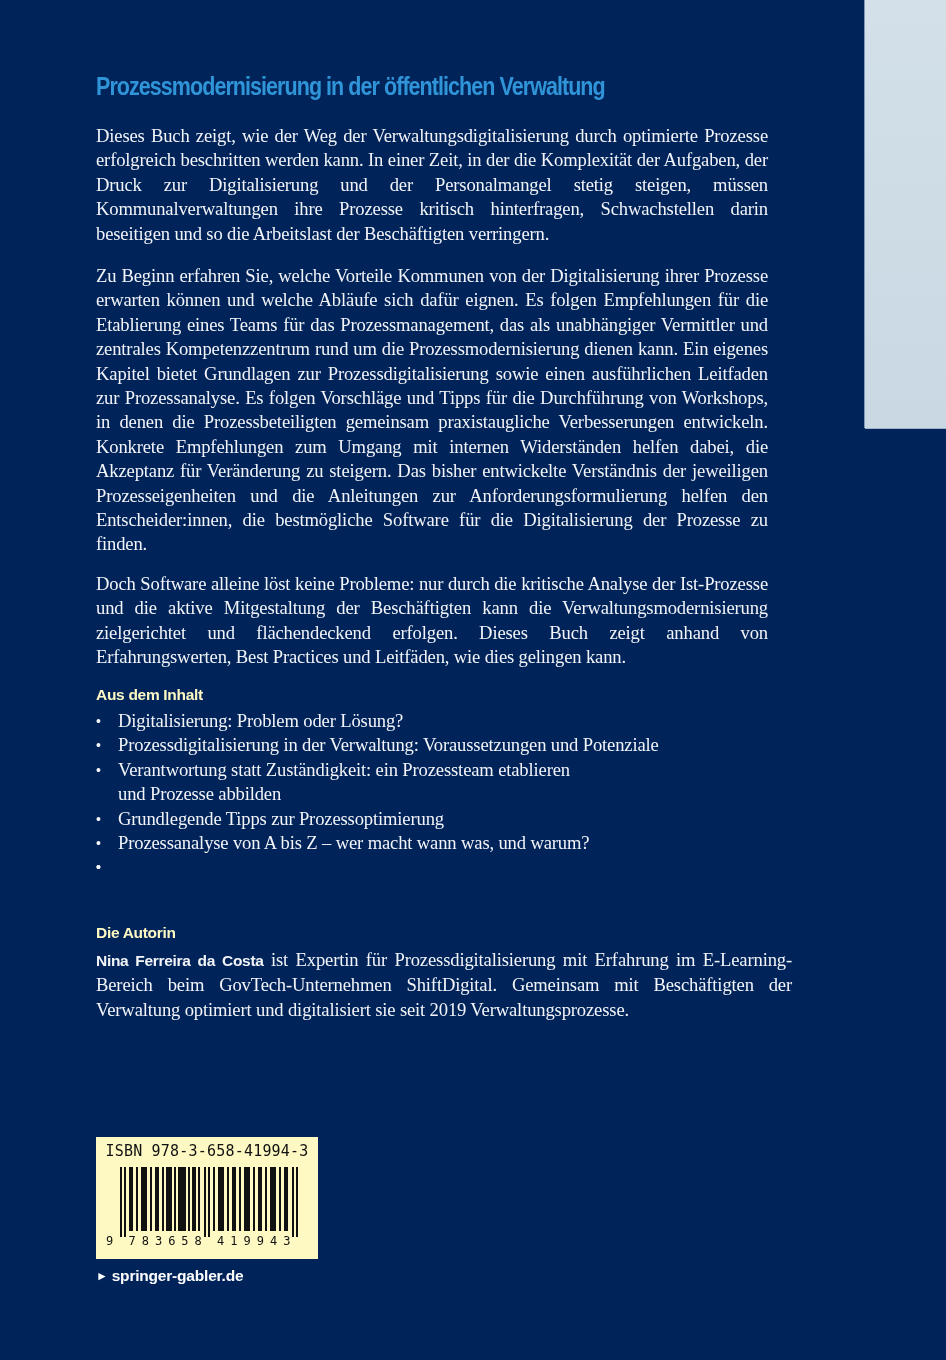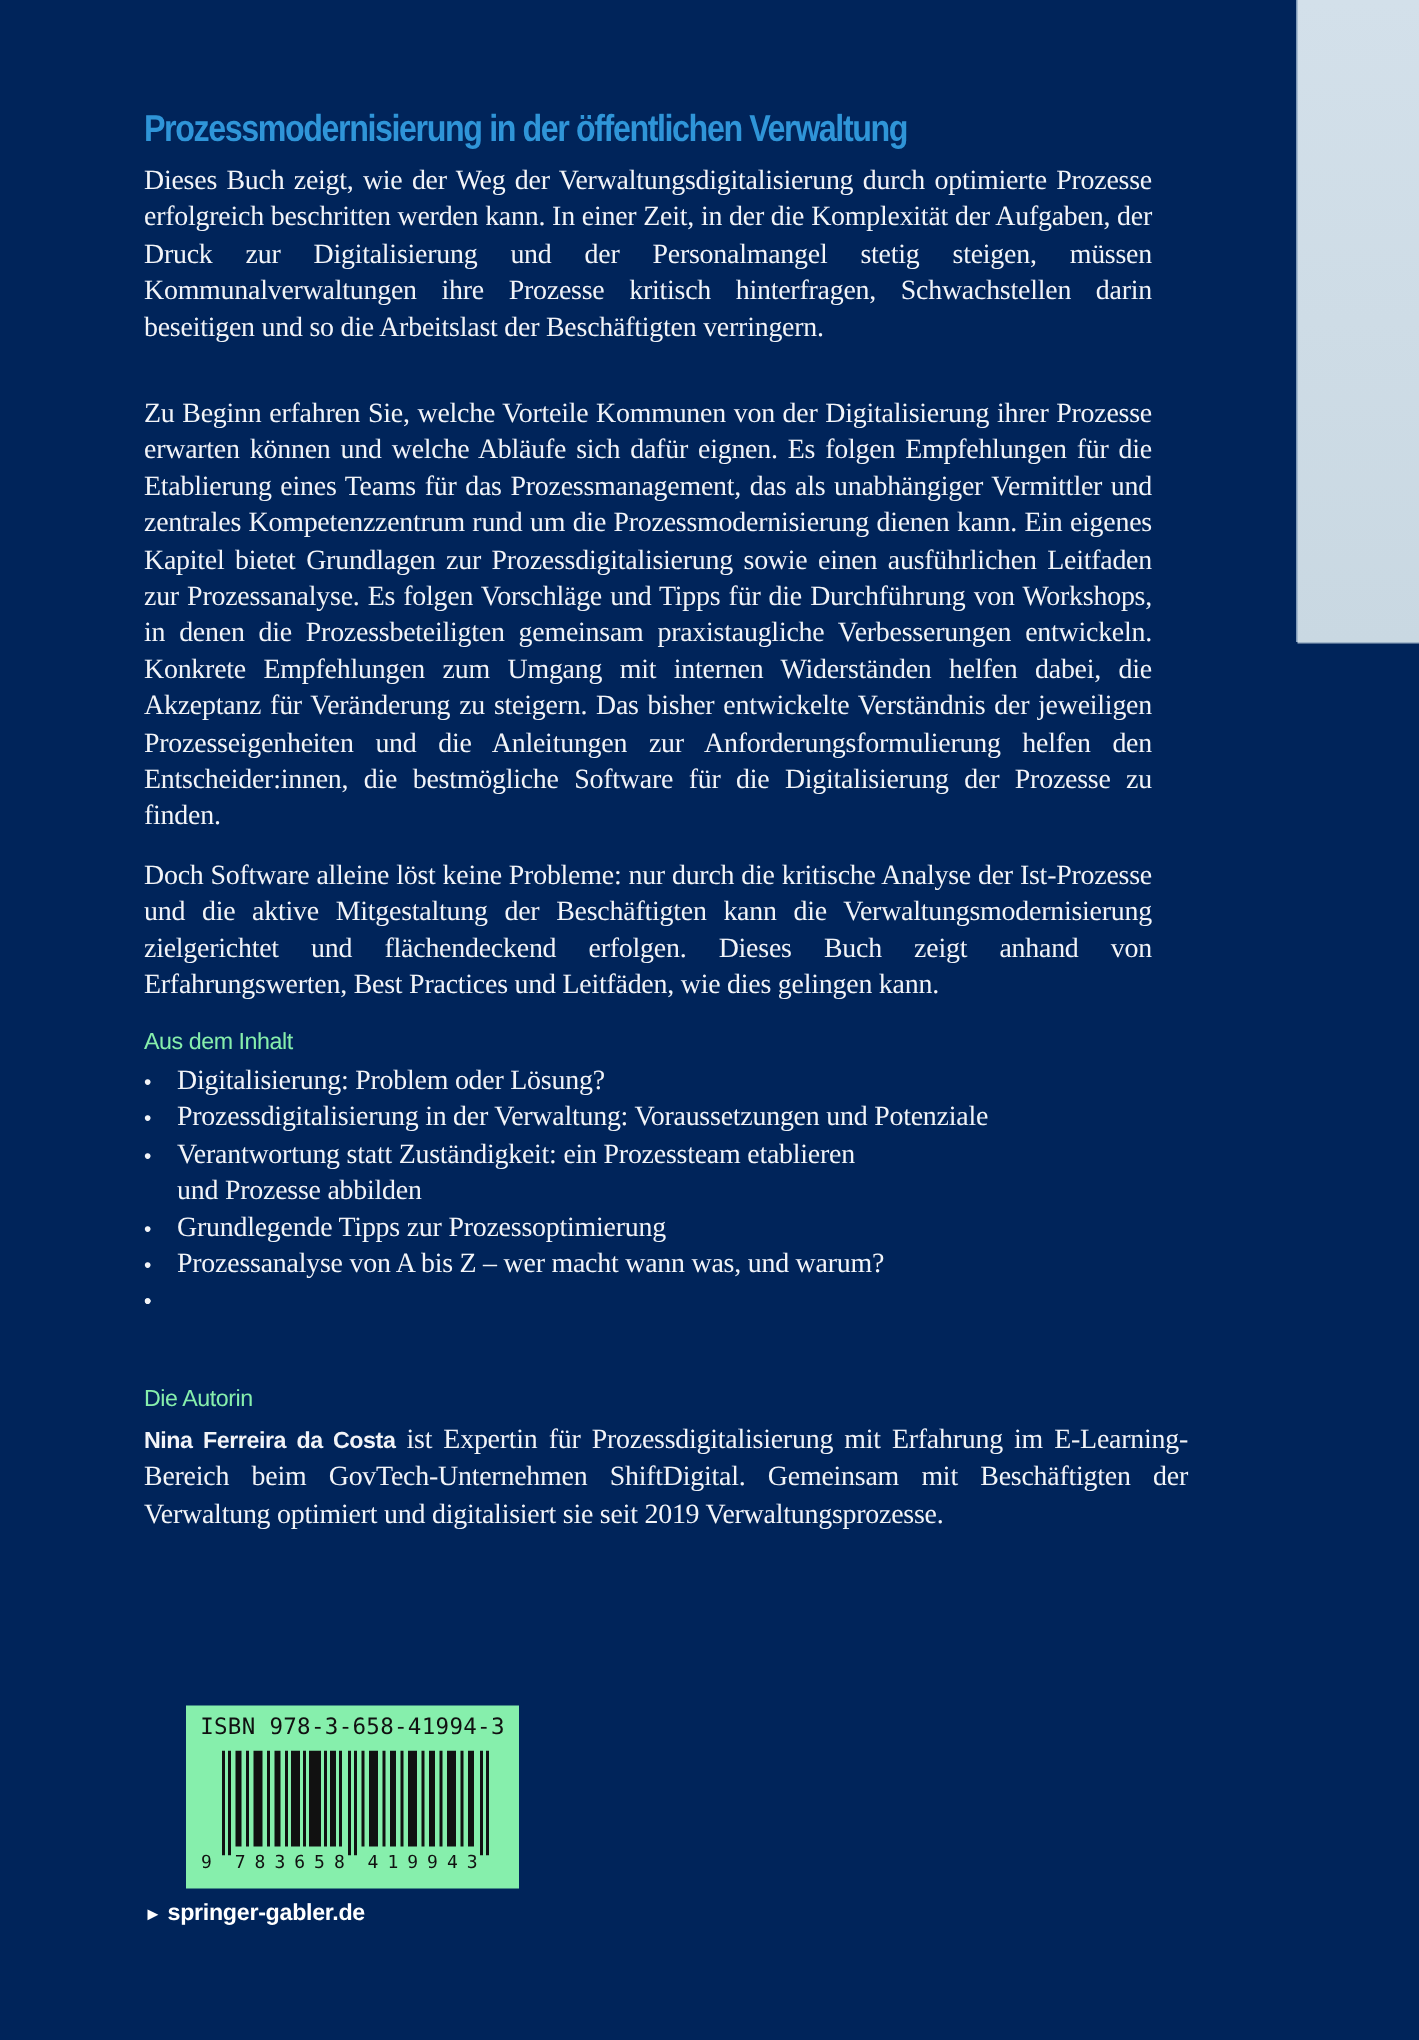--- a/index.html
+++ b/index.html
@@ -21,28 +21,28 @@
       font-weight: bold; font-size: 25px; letter-spacing: -1.1px;
       color: #2f95d8; white-space: nowrap;
       transform: scaleX(0.86); transform-origin: left top;
     }
     .para {
       position: absolute; left: 96px; width: 672px;
       font-size: 18.6px; line-height: 24.4px;
       text-align: justify; hyphens: manual;
       letter-spacing: -0.15px;
     }
-    .p1 { top: 109px; }
+    .p1 { top: 124px; }
     .p2 { top: 264px; }
     .p3 { top: 572px; }
     .section-head {
       position: absolute; left: 96px;
       font-family: "Liberation Sans", "DejaVu Sans", sans-serif;
-      font-weight: normal; font-size: 15.5px; letter-spacing: -0.3px;
-      color: #86efac;
+      font-weight: bold; font-size: 15.5px; letter-spacing: -0.3px;
+      color: #fef9c3;
     }
     .h-inhalt { top: 686px; }
     .h-autorin { top: 924px; }
     .toc {
       position: absolute; left: 96px; top: 709px; width: 672px;
       list-style: none; margin: 0; padding: 0;
       font-size: 18.6px; line-height: 24.4px; letter-spacing: -0.15px;
     }
     .toc li { position: relative; padding-left: 22px; }
     .toc li .bullet {
@@ -53,22 +53,21 @@
       position: absolute; left: 96px; top: 948px; width: 696px;
       font-size: 18.6px; line-height: 24.4px; letter-spacing: -0.15px;
       text-align: justify;
     }
     .author .name {
       font-family: "Liberation Sans", "DejaVu Sans", sans-serif;
       font-weight: bold; font-size: 15.5px; letter-spacing: -0.3px;
     }
     .barcode-box {
       position: absolute; left: 96px; top: 1137px; width: 222px; height: 122px;
-      background: #86efac;
-      margin-left: 28px;
+      background: #fef9c3;
     }
     .isbn-text {
       position: absolute; left: 0; top: 5px; width: 222px; text-align: center;
       font-family: "DejaVu Sans Mono", "Liberation Mono", monospace;
       font-size: 15px; color: #111; letter-spacing: 0.2px;
     }
     .bars {
       position: absolute; left: 12px; top: 30px; width: 200px; height: 70px;
     }
     .bar-digits {

